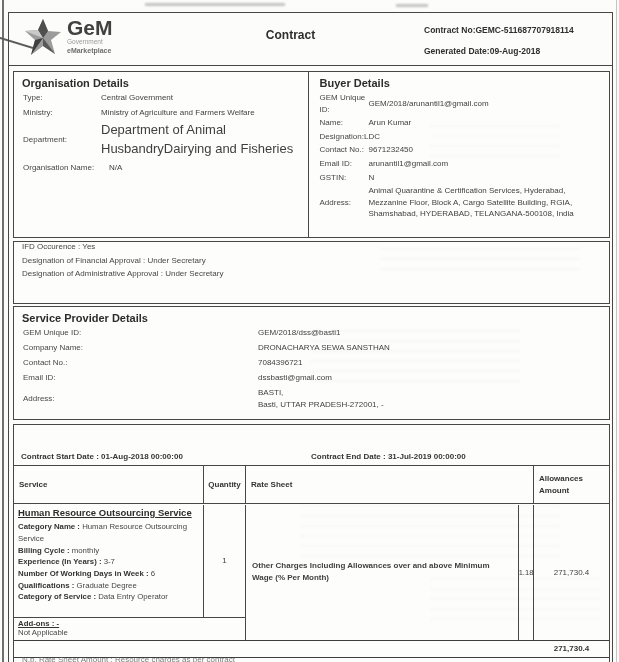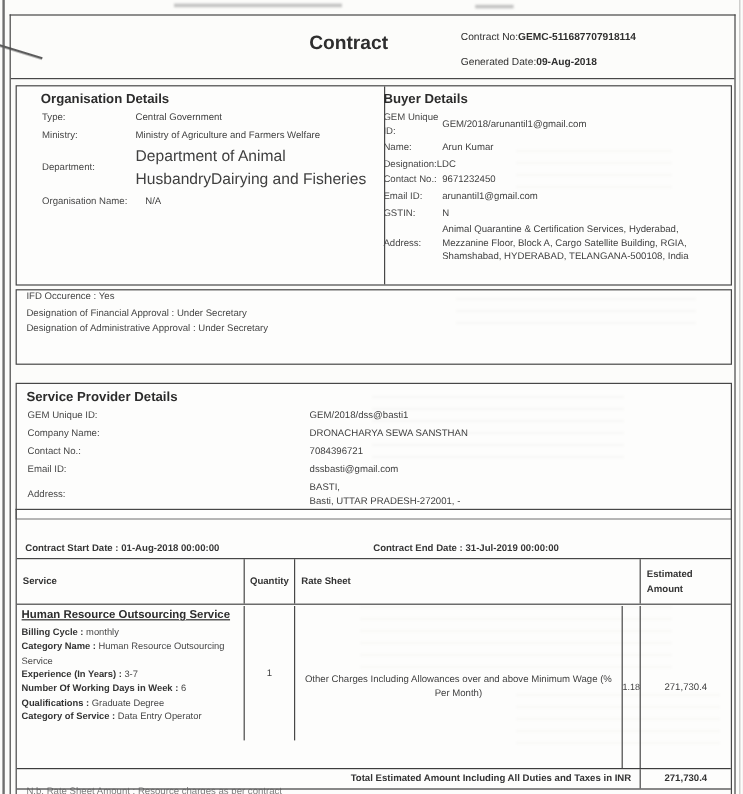--- a/index.html
+++ b/index.html
@@ -19,33 +19,33 @@
          border:1.6px solid #474747;border-bottom:none;background:transparent;}
   
   .hdr{position:absolute;left:0;top:0;width:100%;height:52px;border-bottom:1.6px solid #474747;}
   .logo{position:absolute;left:14px;top:4px;display:flex;align-items:flex-start;}
   .logo svg{display:block;}
   .logo-text{margin-left:4px;line-height:1;}
   .logo-gem{font-size:21px;font-weight:bold;color:#414141;letter-spacing:0;}
   .logo-sub1{font-size:6.5px;color:#9a9a9a;margin-top:1px;}
   .logo-sub2{font-size:7px;font-weight:bold;color:#6e6e6e;margin-top:1px;}
   .hdr-title{position:absolute;left:0;right:40px;top:15px;text-align:center;
-             font-size:16px;font-weight:bold;color:#2e2e2e;}
+             font-size:12px;font-weight:bold;color:#2e2e2e;}
   .hdr-meta{position:absolute;left:375px;top:12px;font-size:8.5px;color:#2f2f2f;}
   .hdr-meta .row{margin-bottom:11px;white-space:nowrap;}
-  .hdr-meta .lbl{font-weight:normal;}
+  .hdr-meta .lbl{font-weight:bold;margin-left:40px;}
   .hdr-meta .val{font-weight:600;}
   
   .box{position:absolute;border:1.5px solid #474747;background:rgba(255,255,255,.35);}
   .box-title{font-size:11px;font-weight:bold;color:#2c2c2c;padding:5px 0 3px 8px;}
   .kv{display:flex;align-items:center;font-size:8px;line-height:1.45;color:#474747;}
   .kv .k{flex:none;}
   .kv .v{color:#3f3f3f;}
   
-  .org-col{position:absolute;left:12px;top:0;width:294px;height:100%;border-right:1.5px solid #474747;}
+  .org-col{position:absolute;left:0;top:0;width:294px;height:100%;border-right:1.5px solid #474747;}
   .buy-col{position:absolute;left:295.5px;top:0;right:0;height:100%;}
   .org-col .kv{padding:0 6px 0 9px;margin-bottom:3px;}
   .org-col .k{width:78px;}
   .buy-col .kv{padding:0 6px 0 10px;margin-bottom:2px;}
   .buy-col .k{width:49px;}
   .fin-line{font-size:8px;color:#474747;padding:0 8px;margin-bottom:4.5px;}
   .prov .kv{padding:0 6px 0 9px;margin-bottom:3.5px;}
   .prov .k{width:235px;}
   
   .svc-title{position:absolute;left:0;top:0;right:0;height:21px;border-bottom:1.5px solid #474747;}
@@ -89,20 +89,36 @@
   <div class="top-smudge" style="left:396px;top:4px;width:32px;height:3px;"></div>
   <div class="smudge" style="left:430px;top:125px;width:130px;height:40px;opacity:.10;"></div>
   <div class="smudge" style="left:380px;top:248px;width:200px;height:26px;opacity:.12;"></div>
   <div class="smudge" style="left:310px;top:330px;width:210px;height:58px;opacity:.12;"></div>
   <div class="smudge" style="left:300px;top:505px;width:260px;height:55px;opacity:.10;"></div>
   <div class="smudge" style="left:430px;top:578px;width:170px;height:46px;opacity:.10;"></div>
 
   <div class="frame">
 
     <div class="hdr">
+      <div class="logo">
+        <span>
+          <svg width="40" height="42" viewBox="0 0 40 42">
+            <polygon points="20,2 25,14 38,15 28,23 32,37 20,29 8,38 12,23 2,14 15,13" fill="#9b9b9b"></polygon>
+            <polygon points="20,2 25,14 20,21 15,13" fill="#4f4f4f"></polygon>
+            <polygon points="20,21 32,37 20,29" fill="#585858"></polygon>
+            <polygon points="20,21 8,38 12,23" fill="#3f3f3f"></polygon>
+            <polygon points="2,14 15,13 20,21" fill="#c9c9c9"></polygon>
+          </svg>
+        </span>
+        <span class="logo-text">
+          <div class="logo-gem">GeM</div>
+          <div class="logo-sub1">Government</div>
+          <div class="logo-sub2">eMarketplace</div>
+        </span>
+      </div>
       <div class="hdr-title">Contract</div>
       <div class="hdr-meta">
         <div class="row"><span class="lbl">Contract No:</span><span class="val">GEMC-511687707918114</span></div>
         <div class="row"><span class="lbl">Generated Date:</span><span class="val">09-Aug-2018</span></div>
       </div>
     </div>
 
     <div class="box" style="left:4px;top:58px;width:595px;height:165px;">
       <div class="org-col">
         <div class="box-title">Organisation Details</div>
@@ -155,21 +171,21 @@
           </div>
       </div>
     </div>
 
     <div class="box" style="left:4px;top:228px;width:595px;height:61px;">
       <div class="fin-line">IFD Occurence : Yes</div>
       <div class="fin-line">Designation of Financial Approval : Under Secretary</div>
       <div class="fin-line">Designation of Administrative Approval : Under Secretary</div>
     </div>
 
-    <div class="box prov" style="left:4px;top:306px;width:595px;height:112px;">
+    <div class="box prov" style="left:4px;top:293px;width:595px;height:112px;">
       <div class="box-title">Service Provider Details</div>
       <div class="kv">
           <span class="k">GEM Unique ID:</span>
           <span class="v">GEM/2018/dss@basti1</span>
         </div>
       <div class="kv">
           <span class="k">Company Name:</span>
           <span class="v">DRONACHARYA SEWA SANSTHAN</span>
         </div>
       <div class="kv">
@@ -192,41 +208,44 @@
     <div class="box" style="left:4px;top:411px;width:595px;height:248px;border-bottom:none;">
       <div class="svc-dates">
         <span class="start">Contract Start Date : 01-Aug-2018 00:00:00</span>
         <span class="end">Contract End Date : 31-Jul-2019 00:00:00</span>
       </div>
 
       <div class="head-row">
         <div class="cell bR" style="left:0;width:190px;">Service</div>
         <div class="cell bR" style="left:190px;width:42px;justify-content:center;padding:0 2px;">Quantity</div>
         <div class="cell bR" style="left:232px;width:288px;">Rate Sheet</div>
-        <div class="cell" style="left:520px;width:75px;line-height:1.4;">Estimated Amount</div>
+        <div class="cell" style="left:520px;width:75px;line-height:1.4;">Allowances Amount</div>
       </div>
 
       <div class="svc-body">
         <div class="cell bR" style="left:0;width:190px;height:112px;padding:0 3px 0 4px;">
           <div class="svc-name">Human Resource Outsourcing Service</div>
+          <div class="attr"><b>Category Name :</b> <span>Human Resource Outsourcing Service</span></div>
           <div class="attr"><b>Billing Cycle :</b> <span>monthly</span></div>
-          <div class="attr"><b>Category Name :</b> <span>Human Resource Outsourcing Service</span></div>
           <div class="attr"><b>Experience (In Years) :</b> <span>3-7</span></div>
           <div class="attr"><b>Number Of Working Days in Week :</b> <span>6</span></div>
           <div class="attr"><b>Qualifications :</b> <span>Graduate Degree</span></div>
           <div class="attr"><b>Category of Service :</b> <span>Data Entry Operator</span></div>
         </div>
         <div class="cell bR" style="left:190px;width:42px;height:112px;display:flex;align-items:center;justify-content:center;">1</div>
-        <div class="cell bR" style="left:232px;width:273px;height:135px;display:flex;align-items:center;justify-content:center;text-align:center;padding:0 6px;line-height:1.5;">Other Charges Including Allowances over and above Minimum Wage (% Per Month)</div>
+        <div class="addons">
+          <div class="a1">Add-ons : -</div>
+          <div class="a2">Not Applicable</div>
+        </div>
+        <div class="cell bR" style="left:232px;width:273px;height:135px;display:flex;align-items:center;justify-content:center;text-align:left;padding:0 6px;line-height:1.5;font-weight:bold;">Other Charges Including Allowances over and above Minimum Wage (% Per Month)</div>
         <div class="cell bR" style="left:505px;width:15px;height:135px;display:flex;align-items:center;justify-content:center;font-size:7.5px;">1.18</div>
         <div class="cell" style="left:520px;width:75px;height:135px;display:flex;align-items:center;justify-content:center;">271,730.4</div>
       </div>
 
       <div class="total-row">
-        <div class="tlabel">Total Estimated Amount Including All Duties and Taxes in INR</div>
         <div class="tval">271,730.4</div>
       </div>
     </div>
 
   </div>
 
   <div class="note-partial">N.b. Rate Sheet Amount : Resource charges as per contract</div>
 
 </div>
 

